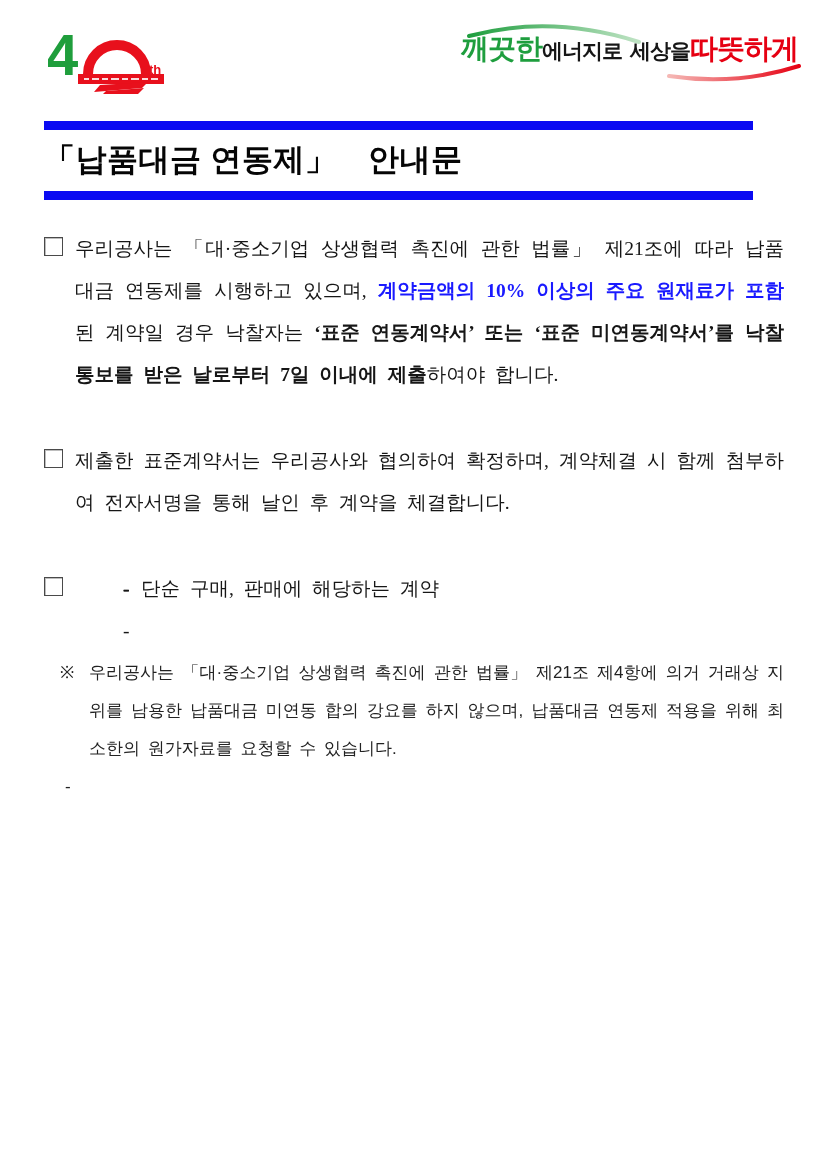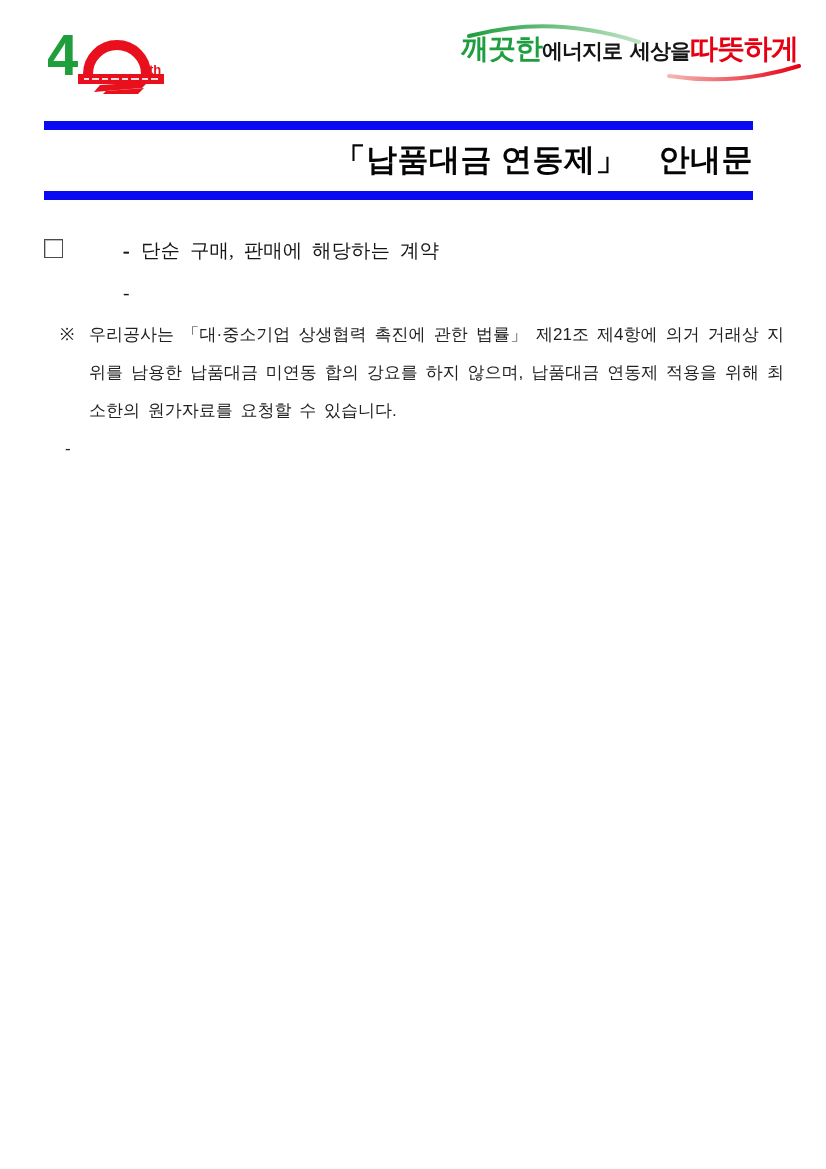--- a/index.html
+++ b/index.html
@@ -48,21 +48,21 @@
   .title-block {
     position: absolute;
     top: 121px; left: 44px;
     width: 709px;
   }
   .title-bar {
     height: 9px;
     background: var(--bar-blue, #0a0af2);
   }
   .doc-title {
-    text-align: right;
+    text-align: left;
     font-family: "Liberation Sans", sans-serif;
     font-weight: 800;
     font-size: 31px;
     letter-spacing: 0.5px;
     color: #050505;
     padding: 9px 0 10px 0;
     white-space: pre;
   }
 
   
@@ -183,21 +183,29 @@
   </div>
 
   <div class="title-block">
     <div class="title-bar"></div>
     <div class="doc-title">「납품대금 연동제」　안내문</div>
     <div class="title-bar"></div>
   </div>
 
   <div class="body-text">
 
-
+    <div class="para">
+      <span class="bullet-box"></span>
+      <span><span class="seg seg-normal">우리공사는 「대·중소기업 상생협력 촉진에 관한 법률」 제21조에 따라 납품대금 연동제를 시행하고 있으며, </span><span class="seg seg-blue-bold">계약금액의 10% 이상의 주요 원재료가 포함</span><span class="seg seg-normal">된 계약일 경우 낙찰자는 </span><span class="seg seg-bold">‘표준 연동계약서’ 또는 ‘표준 미연동계약서’를 낙찰통보를 받은 날로부터 7일 이내에 제출</span><span class="seg seg-normal">하여야 합니다.</span></span>
+    </div>
+
+    <div class="para">
+      <span class="bullet-box"></span>
+      <span><span class="seg seg-normal">제출한 표준계약서는 우리공사와 협의하여 확정하며, 계약체결 시 함께 첨부하여 전자서명을 통해 날인 후 계약을 체결합니다.</span></span>
+    </div>
 
     <div class="para">
       <span class="bullet-box"></span>
       <div class="dash-list">
         <div class="dash-item">
           <span class="dash-marker">-</span>
         </div>
         <div class="dash-item">
           <span class="dash-marker">-</span>
         </div>

